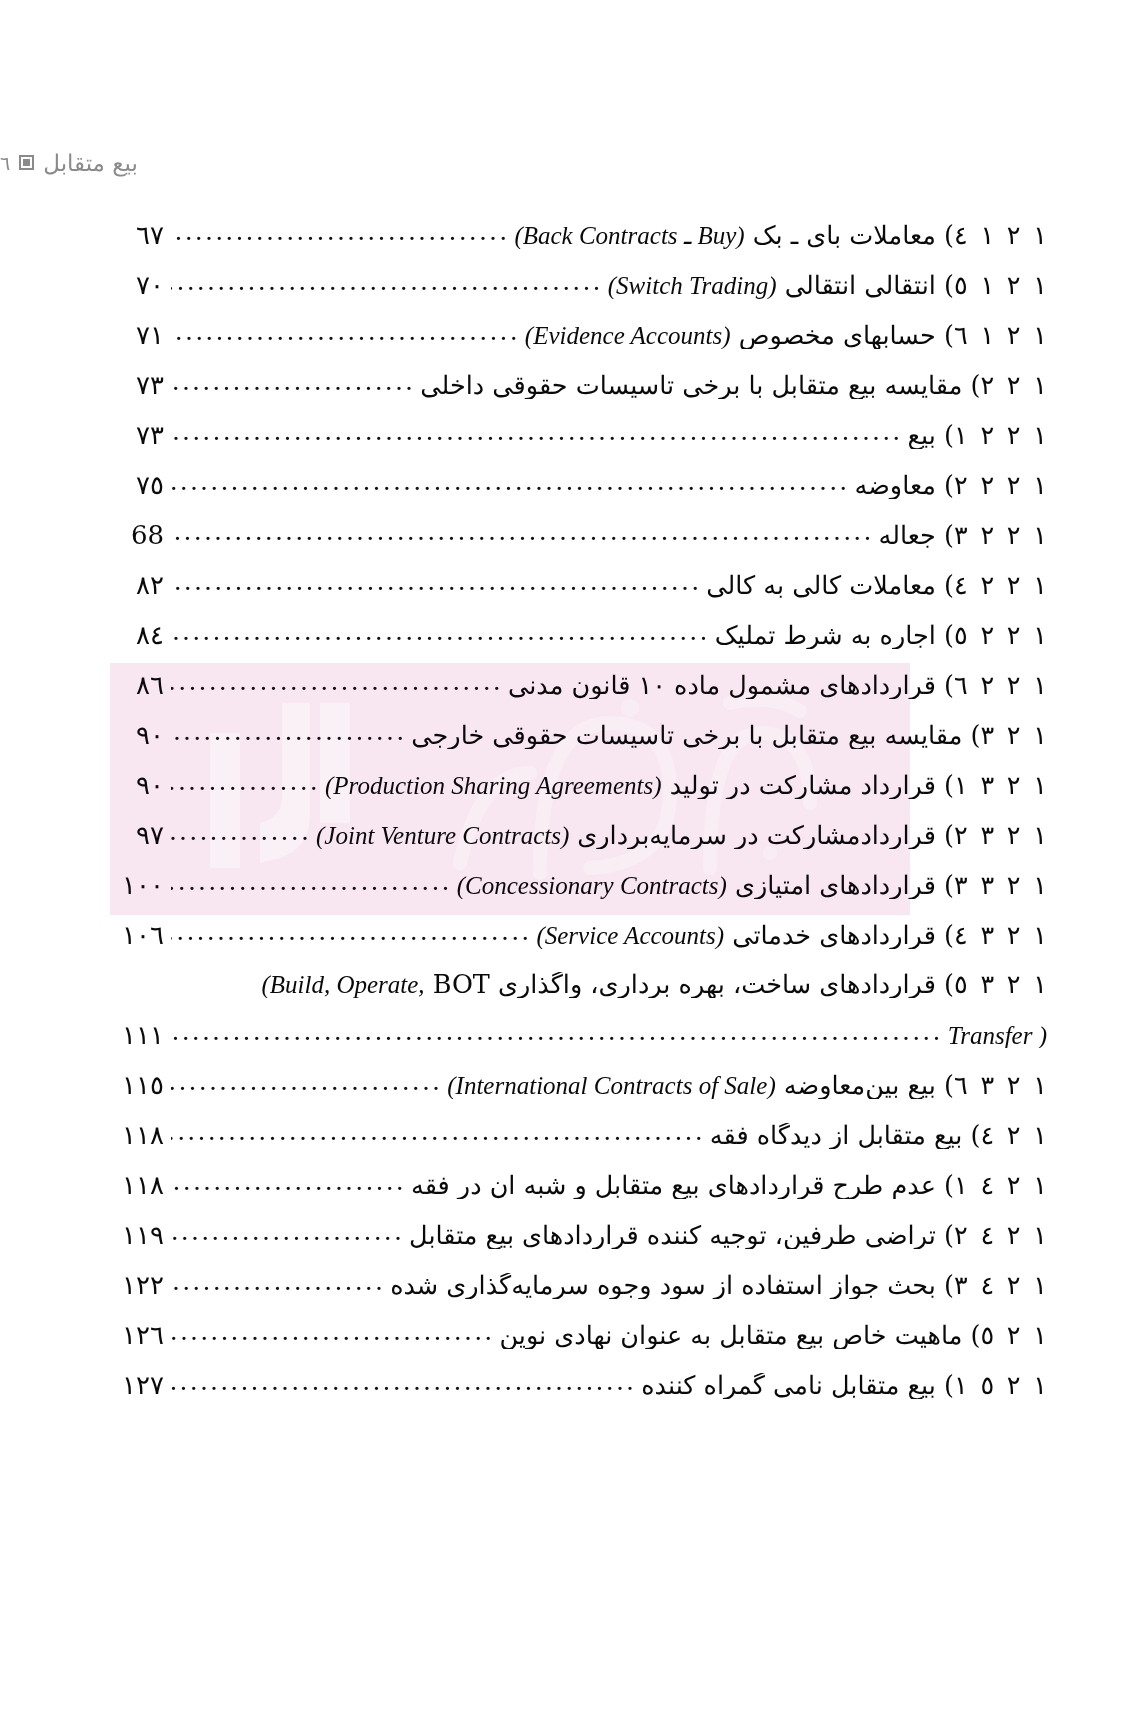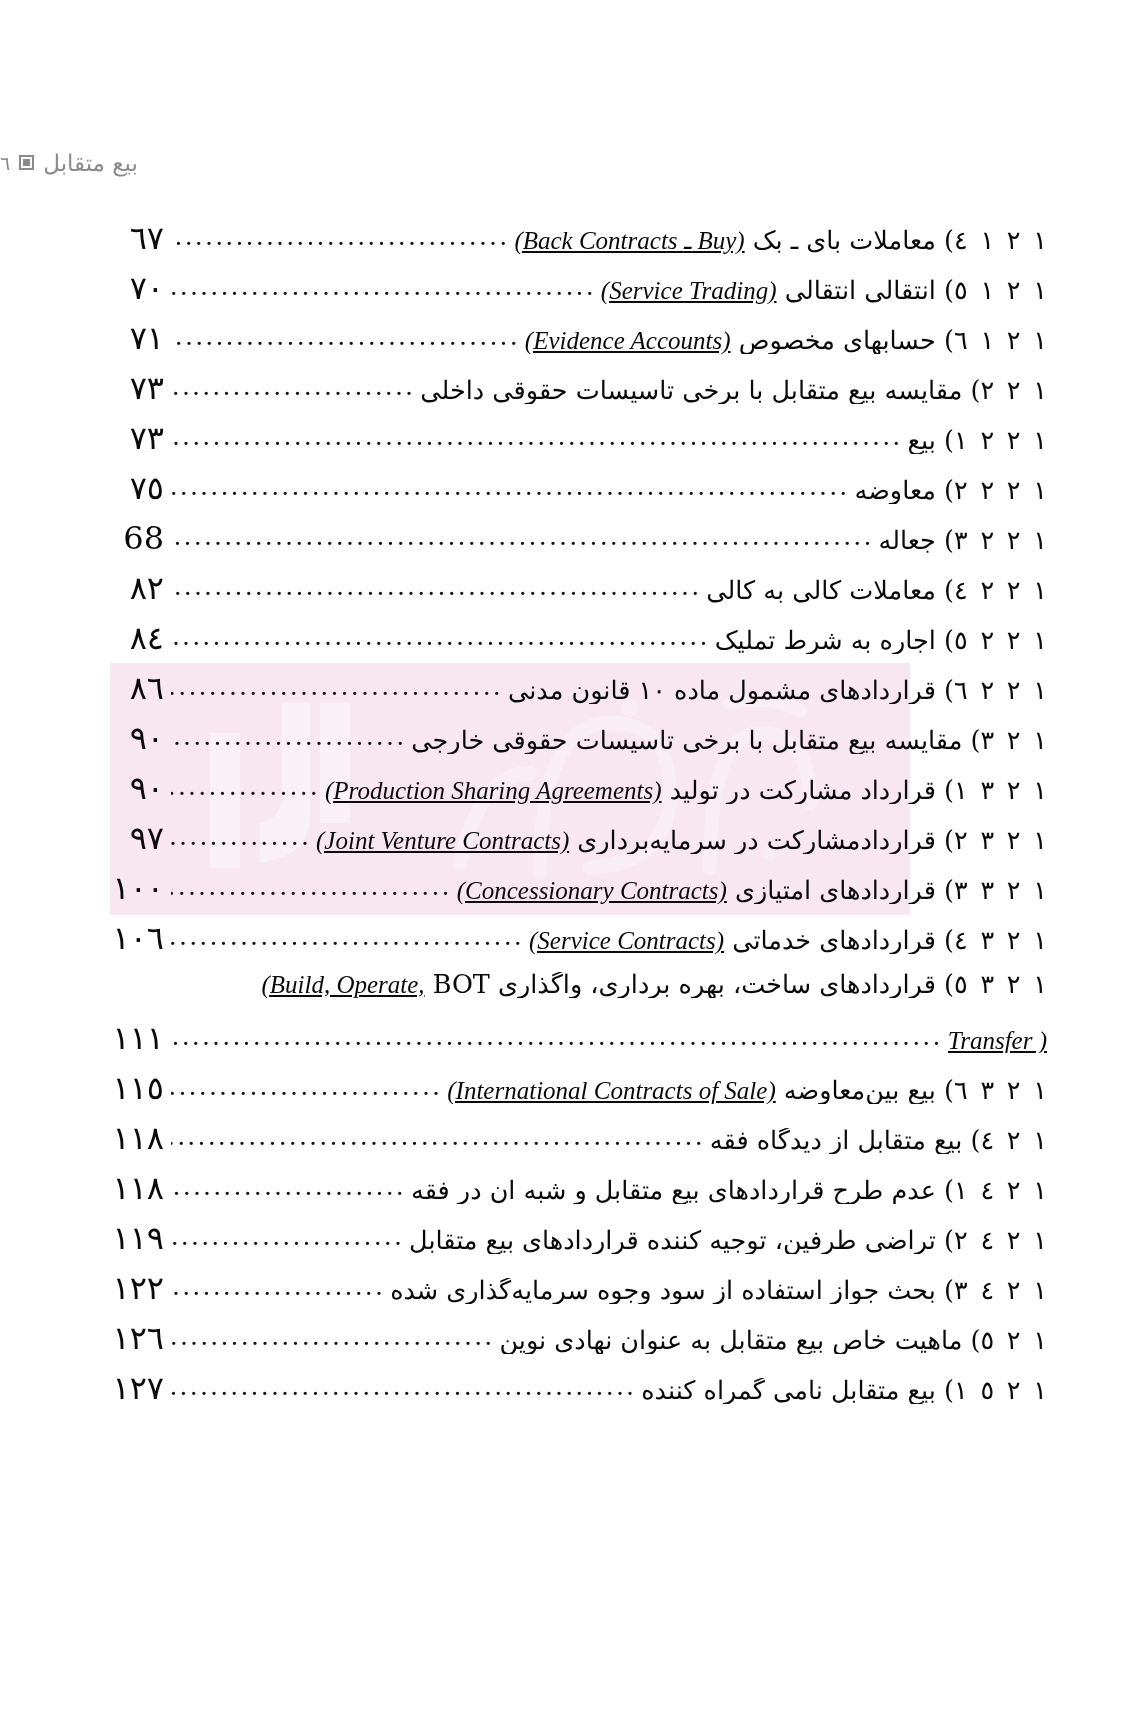--- a/index.html
+++ b/index.html
@@ -104,21 +104,20 @@
     direction: rtl;
     unicode-bidi: isolate;
     font-family: "DejaVu Serif", "Liberation Serif", serif;
   }
   .toc-title .lat {
     font-family: "Liberation Serif", "DejaVu Serif", serif;
     font-style: italic;
     font-size: 25px;
     unicode-bidi: isolate;
     direction: ltr;
-    text-decoration: underline;
   }
 
   .toc-dots {
     flex: 1 1 auto;
     overflow: hidden;
     min-width: 10px;
     position: relative;
     top: -4px;
     margin: 0 5px;
     font-size: 25px;
@@ -130,21 +129,21 @@
     display: block;
     white-space: nowrap;
   }
 
   .toc-page {
     flex: 0 0 auto;
     min-width: 54px;
     text-align: right;
     direction: ltr;
     unicode-bidi: isolate;
-    font-size: 32px;
+    font-size: 26px;
     padding-right: 2px;
   }
 
   
   .toc-row.cont .toc-title { font-size: 25px; }
   .toc-row.nodots .toc-title { flex: 1 1 auto; text-align: right; }
 </style>
 </head>
 <body>
 
@@ -180,21 +179,21 @@
     </span>
   </div>
 
   <div class="toc" id="toc-root">
       <div class="toc-row">
         <div class="toc-title"><span>١_٢_١_٤)</span> <span>معاملات بای ـ بک</span> <span class="lat">(Back Contracts ـ Buy)</span></div>
         <div class="toc-dots"></div>
         <div class="toc-page">٦٧</div>
       </div>
       <div class="toc-row">
-        <div class="toc-title"><span>١_٢_١_٥)</span> <span>انتقالی انتقالی</span> <span class="lat">(Service Trading)</span></div>
+        <div class="toc-title"><span>١_٢_١_٥)</span> <span>انتقالی انتقالی</span> <span class="lat">(Switch Trading)</span></div>
         <div class="toc-dots"></div>
         <div class="toc-page">٧٠</div>
       </div>
       <div class="toc-row">
         <div class="toc-title"><span>١_٢_١_٦)</span> <span>حسابهای مخصوص</span> <span class="lat">(Evidence Accounts)</span></div>
         <div class="toc-dots"></div>
         <div class="toc-page">٧١</div>
       </div>
       <div class="toc-row">
         <div class="toc-title"><span>١_٢_٢)</span> <span>مقایسه بیع متقابل با برخی تأسیسات حقوقی داخلی</span></div>
@@ -245,21 +244,21 @@
         <div class="toc-title"><span>١_٢_٣_٢)</span> <span>قراردادمشارکت در سرمایه‌برداری</span> <span class="lat">(Joint Venture Contracts)</span></div>
         <div class="toc-dots"></div>
         <div class="toc-page">٩٧</div>
       </div>
       <div class="toc-row">
         <div class="toc-title"><span>١_٢_٣_٣)</span> <span>قراردادهای امتیازی</span> <span class="lat">(Concessionary Contracts)</span></div>
         <div class="toc-dots"></div>
         <div class="toc-page">١٠٠</div>
       </div>
       <div class="toc-row">
-        <div class="toc-title"><span>١_٢_٣_٤)</span> <span>قراردادهای خدماتی</span> <span class="lat">(Service Contracts)</span></div>
+        <div class="toc-title"><span>١_٢_٣_٤)</span> <span>قراردادهای خدماتی</span> <span class="lat">(Service Accounts)</span></div>
         <div class="toc-dots"></div>
         <div class="toc-page">١٠٦</div>
       </div>
       <div class="toc-row nodots">
         <div class="toc-title"><span>١_٢_٣_٥)</span> <span>قراردادهای ساخت، بهره برداری، واگذاری BOT</span> <span class="lat">(Build, Operate,</span></div>
       </div>
       <div class="toc-row cont">
         <div class="toc-title"> <span class="lat">Transfer )</span></div>
         <div class="toc-dots"></div>
         <div class="toc-page">١١١</div>

